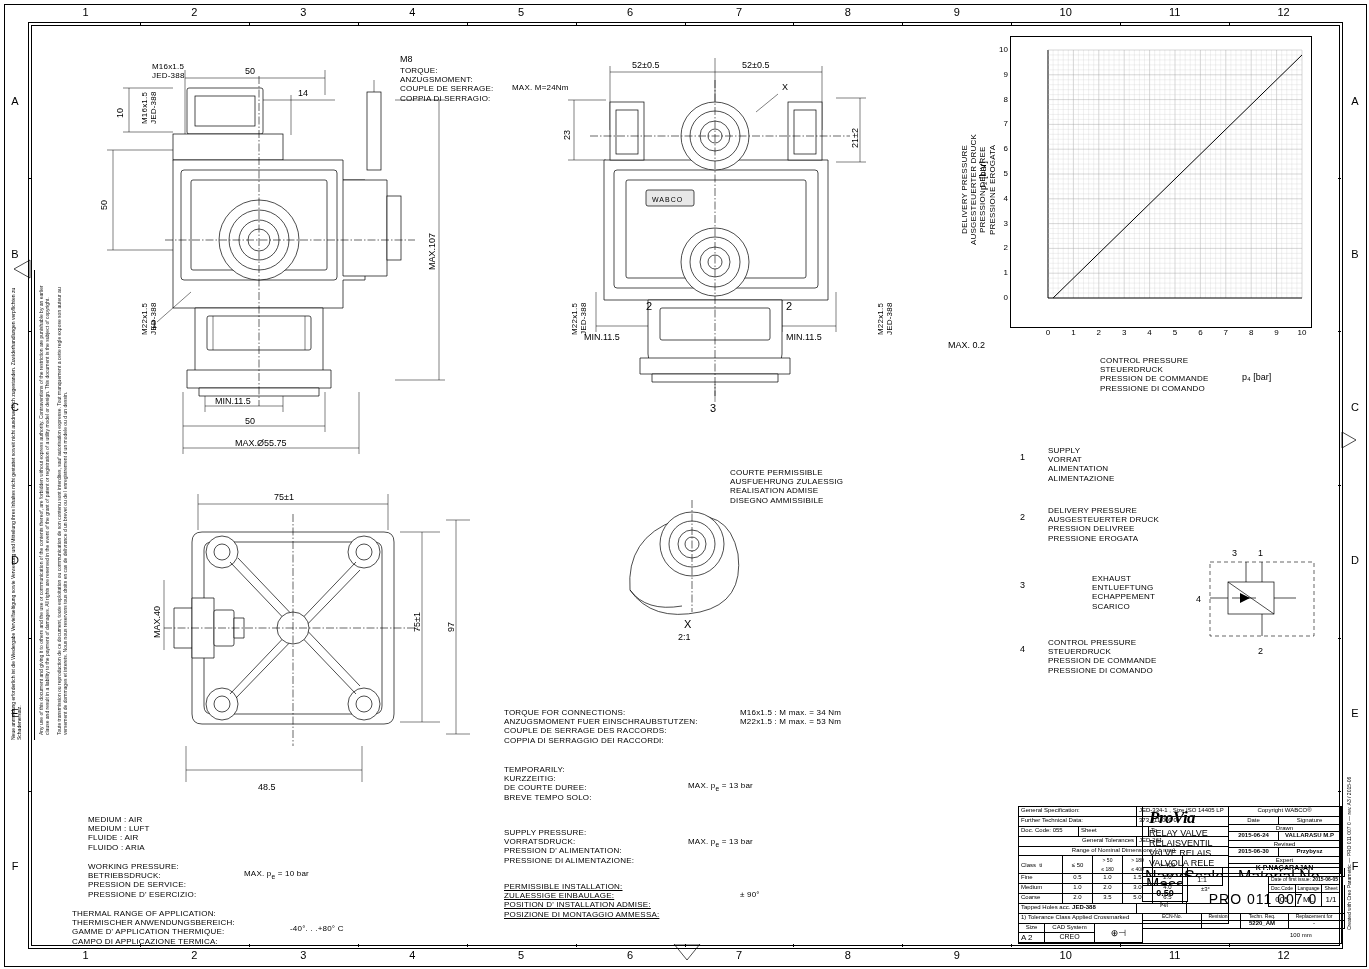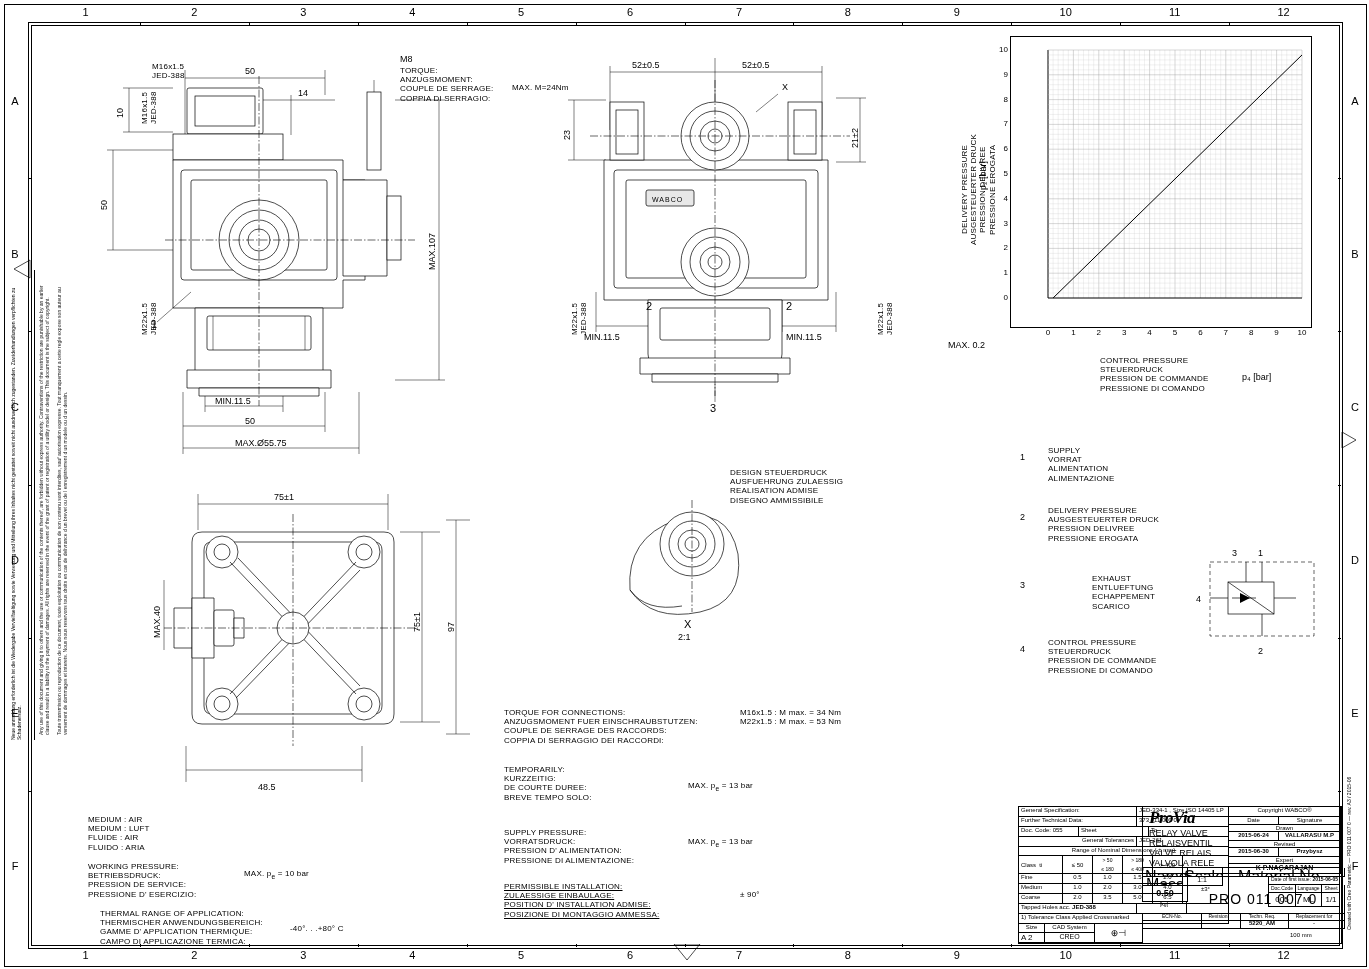--- a/index.html
+++ b/index.html
@@ -302,21 +302,21 @@
       <circle class="fillw" cx="92" cy="64" r="32"></circle>
       <circle class="fillw" cx="92" cy="64" r="23"></circle>
       <circle class="fillw" cx="92" cy="64" r="14"></circle>
       <circle class="fillw" cx="92" cy="64" r="7"></circle>
       <path class="thin" d="M30 110 q16 22 52 16"></path>
       <line class="dashdot" x1="92" y1="20" x2="92" y2="132"></line>
     </g>
     <text x="84" y="148" font-size="11">X</text>
     <text x="78" y="160" font-size="9">2:1</text>
   </svg>
-  <div class="abs lbl" style="left:730px;top:468px;">DESIGN STEUERDRUCK
+  <div class="abs lbl" style="left:730px;top:468px;">COURTE PERMISSIBLE
 AUSFUEHRUNG ZULAESSIG
 REALISATION ADMISE
 DISEGNO AMMISSIBILE</div>
 
   <div class="abs graph">
     <div class="gbox" id="gbox"></div>
     <svg width="300" height="290" style="position:absolute;left:0;top:0;">
       <g id="gridlines">
           <line x1="38" y1="14" x2="38" y2="262" stroke="#000" stroke-width="1"></line>
           <line x1="43.08" y1="14" x2="43.08" y2="262" stroke="#ccc" stroke-width="0.3"></line>
@@ -516,21 +516,21 @@
 
   <div class="abs lbl" style="left:88px;top:815px;">MEDIUM : AIR
 MEDIUM : LUFT
 FLUIDE : AIR
 FLUIDO : ARIA</div>
   <div class="abs lbl" style="left:88px;top:862px;">WORKING PRESSURE:
 BETRIEBSDRUCK:
 PRESSION DE SERVICE:
 PRESSIONE D' ESERCIZIO:</div>
   <div class="abs lbl" style="left:244px;top:869px;">MAX. p<sub>e</sub> = 10 bar</div>
-  <div class="abs lbl" style="left:100px;top:909px;">THERMAL RANGE OF APPLICATION:
+  <div class="abs lbl" style="left:72px;top:909px;">THERMAL RANGE OF APPLICATION:
 THERMISCHER ANWENDUNGSBEREICH:
 GAMME D' APPLICATION THERMIQUE:
 CAMPO DI APPLICAZIONE TERMICA:</div>
   <div class="abs lbl" style="left:290px;top:924px;">-40°. . .+80° C</div>
 
   <div class="abs lbl" style="left:504px;top:708px;">TORQUE FOR CONNECTIONS:
 ANZUGSMOMENT FUER EINSCHRAUBSTUTZEN:
 COUPLE DE SERRAGE DES RACCORDS:
 COPPIA DI SERRAGGIO DEI RACCORDI:</div>
   <div class="abs lbl" style="left:740px;top:708px;">M16x1.5 : M max. = 34 Nm

